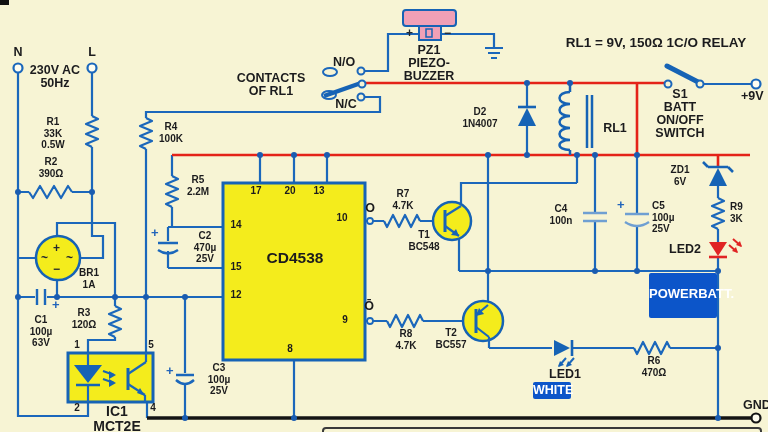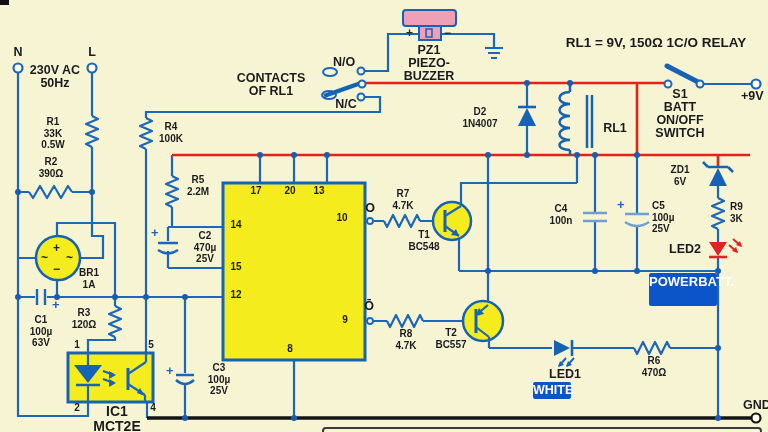--- a/index.html
+++ b/index.html
@@ -12,21 +12,21 @@
   .s12{font-size:12.5px;line-height:13px;}
   .s13{font-size:13.5px;line-height:14px;}
   .s14{font-size:14px;line-height:15px;}
   .s15{font-size:15.5px;line-height:16px;}
   .left{text-align:left;}
   .right{text-align:right;}
   .plus{position:absolute;color:#2265bb;font-weight:bold;font-size:13px;line-height:13px;}
   .mark{position:absolute;color:#24292e;font-weight:bold;font-size:12px;line-height:12px;}
   .badge{position:absolute;background:#0c55c9;color:#ffffff;font-weight:bold;text-align:center;
          border-radius:2px;}
-  #power-badge{left:649px;top:273px;width:68px;height:31px;font-size:13px;line-height:14px;padding-top:2px;}
+  #power-badge{left:649px;top:273px;width:68px;height:31px;font-size:13px;line-height:14px;padding-top:14px;}
   #white-badge{left:533px;top:382px;width:38px;height:17px;font-size:12.5px;line-height:17px;}
   #corner-mark{position:absolute;left:0;top:0;width:9px;height:5px;background:#111;}
   #caption-box{position:absolute;left:322px;top:427px;width:436px;height:14px;
                border:2px solid #3a3a3a;border-radius:4px;background:#f7f4d4;}
 </style>
 </head>
 <body>
 
 <svg id="schematic" width="768" height="432" viewBox="0 0 768 432">
 
@@ -312,20 +312,21 @@
   </div>
 <div class="plus" style="left:151px;top:226px">+</div>
 <div class="lbl" style="left:196px;top:362px;width:46px">
     <span>C3</span>
     <span>100µ</span>
     <span>25V</span>
   </div>
 <div class="plus" style="left:166px;top:364px">+</div>
 
 <div class="lbl s15" style="left:248px;top:250px;width:94px">
+    <span>CD4538</span>
   </div>
 <div class="lbl" style="left:248px;top:185px;width:16px">
     <span>17</span>
   </div>
 <div class="lbl" style="left:282px;top:185px;width:16px">
     <span>20</span>
   </div>
 <div class="lbl" style="left:311px;top:185px;width:16px">
     <span>13</span>
   </div>

